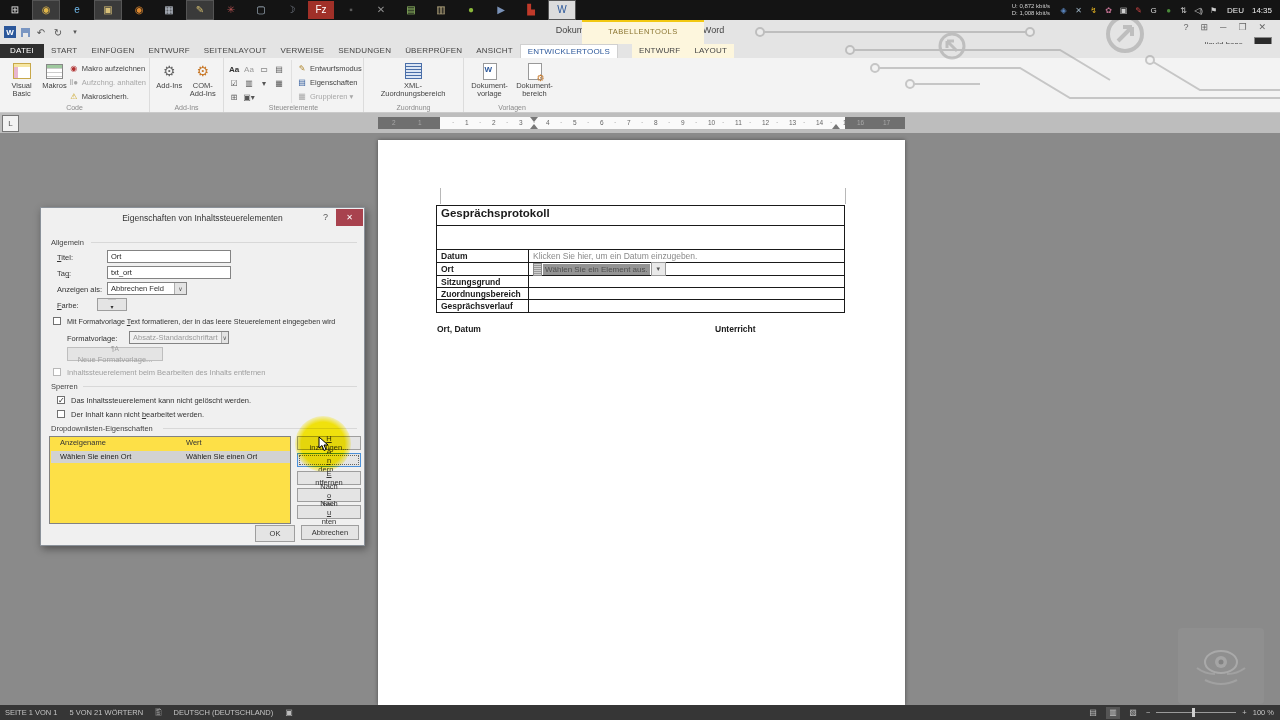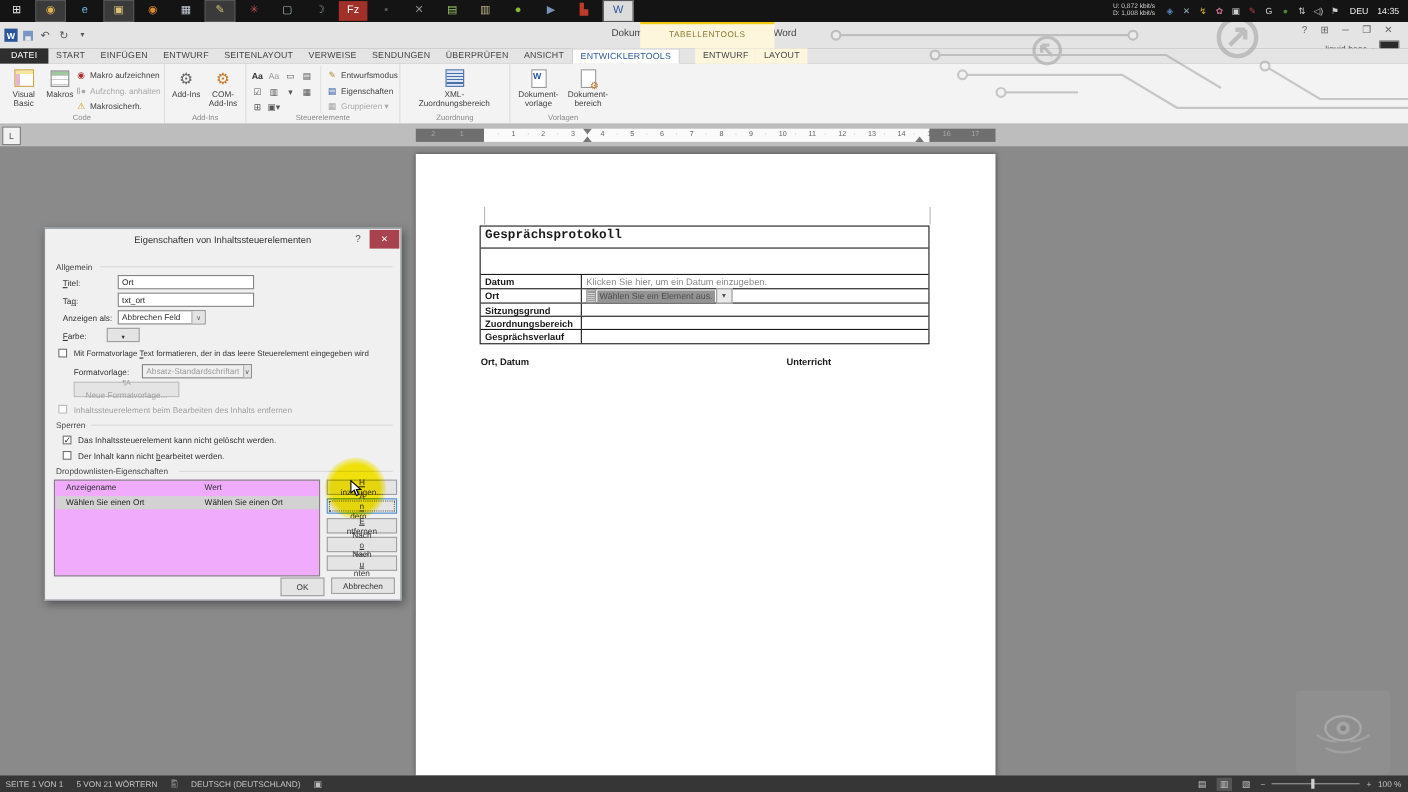--- a/index.html
+++ b/index.html
@@ -87,21 +87,21 @@
 
   
   #page{left:378px;top:140px;width:527px;height:565px;background:#fff;box-shadow:0 0 4px rgba(0,0,0,.45);}
   .cropmark{position:absolute;width:1px;height:16px;background:#b8b8b8;}
   #doc-table{position:absolute;left:58px;top:65px;width:409px;border:1px solid #1a1a1a;box-sizing:border-box;
     font-size:8.5px;color:#1a1a1a;}
   .trow{display:flex;border-top:1px solid #1a1a1a;box-sizing:border-box;}
   .trow.first{border-top:none;}
   .tc1{width:92px;box-sizing:border-box;border-right:1px solid #1a1a1a;padding:1px 4px;font-weight:bold;}
   .tc2{flex:1;padding:1px 4px;display:flex;align-items:center;}
-  .tc-full{flex:1;padding:1px 4px;font-family:Liberation Mono, monospace;}
+  .tc-full{flex:1;padding:1px 4px;}
   .doc-title{font-size:11.5px;font-weight:bold;}
   .ph-text{color:#8a8a8a;}
   .cc-handle{width:7px;height:11px;background:repeating-linear-gradient(#cfcfcf 0 1px,#9a9a9a 1px 2px);
     border:1px solid #8a8a8a;margin-right:1px;}
   .cc-sel{background:#949494;color:#4f4f4f;padding:0 2px;height:11px;line-height:11px;font-size:8px;}
   .cc-btn{width:13px;height:12px;border:1px solid #9a9a9a;background:#e9e9e9;color:#555;
     font-size:7px;display:inline-flex;align-items:center;justify-content:center;margin-left:1px;}
   #doc-foot-l,#doc-foot-r{position:absolute;top:184px;font-weight:bold;font-size:8.5px;color:#1a1a1a;}
 
   
@@ -126,21 +126,21 @@
   .dselect.dis .txt{color:#9a9a9a;}
   .cb{position:absolute;width:8px;height:8px;background:#fff;border:1px solid #707070;box-sizing:border-box;
     font-size:8px;line-height:7px;text-align:center;color:#222;}
   .cb.dis{border-color:#b8b8b8;}
   .cbtext{position:absolute;white-space:nowrap;}
   .cbtext.dis{color:#9f9f9f;}
   .dbtn{position:absolute;background:#e4e4e4;border:1px solid #9e9e9e;box-sizing:border-box;
     display:flex;align-items:center;justify-content:center;font-size:7.5px;color:#333;flex-direction:column;}
   .dbtn.dis{color:#a2a2a2;border-color:#bebebe;}
   .dbtn.focus{border:1px solid #4a90d9;outline:1px dotted #666;outline-offset:-3px;}
-  #dlg-list{position:absolute;left:8px;top:228px;width:242px;height:88px;background:#f0abfc;border:1px solid #828282;
+  #dlg-list{position:absolute;left:8px;top:228px;width:242px;height:88px;background:#fde047;border:1px solid #828282;
     box-sizing:border-box;}
   .lh{position:absolute;top:1px;font-size:7.5px;color:#333;}
   .lrow{position:absolute;left:1px;top:14px;width:239px;height:12px;background:#d2d2d2;display:flex;}
   .lcell{font-size:7.5px;color:#222;line-height:12px;white-space:nowrap;overflow:hidden;}
 
   
   #hl{left:295px;top:416px;width:56px;height:56px;border-radius:50%;pointer-events:none;
     background:radial-gradient(circle,rgba(255,238,0,.95) 0 55%,rgba(255,238,0,0) 75%);
     mix-blend-mode:multiply;z-index:40;}
   #cursor{left:318px;top:436px;z-index:41;pointer-events:none;}

